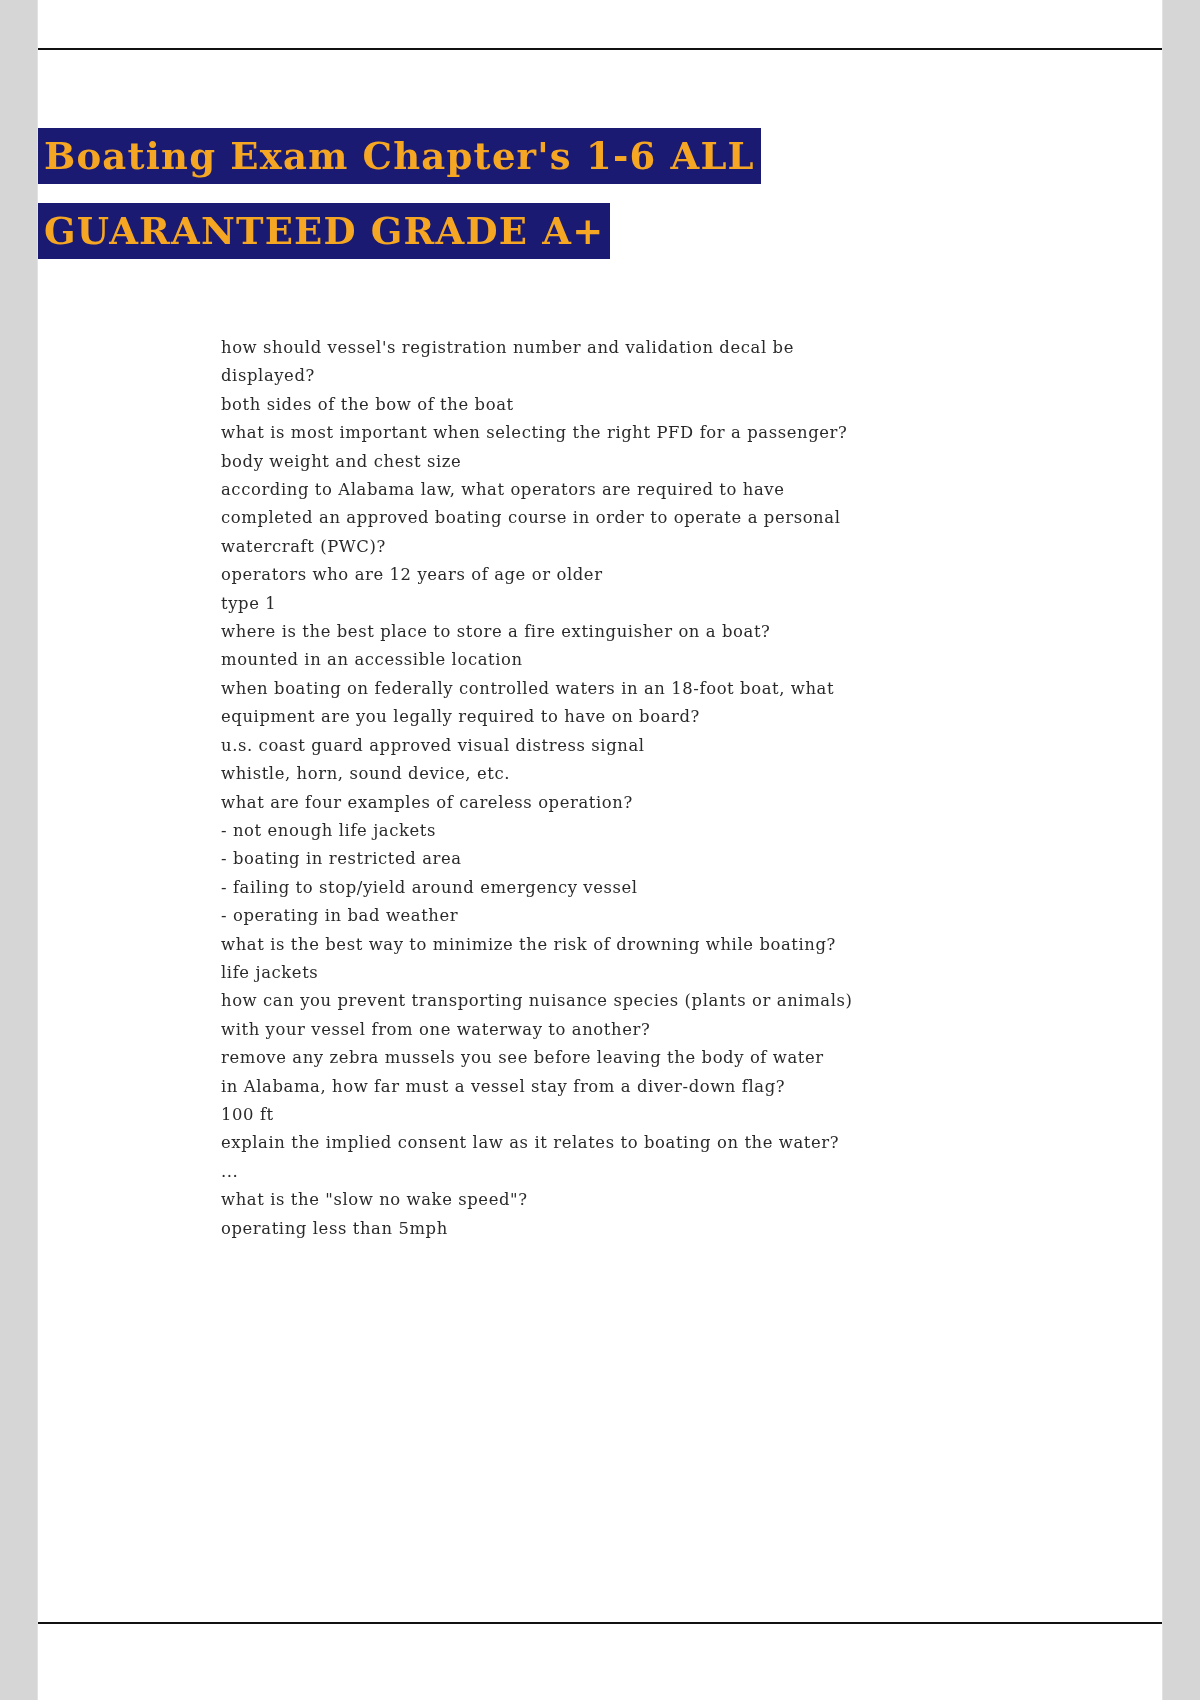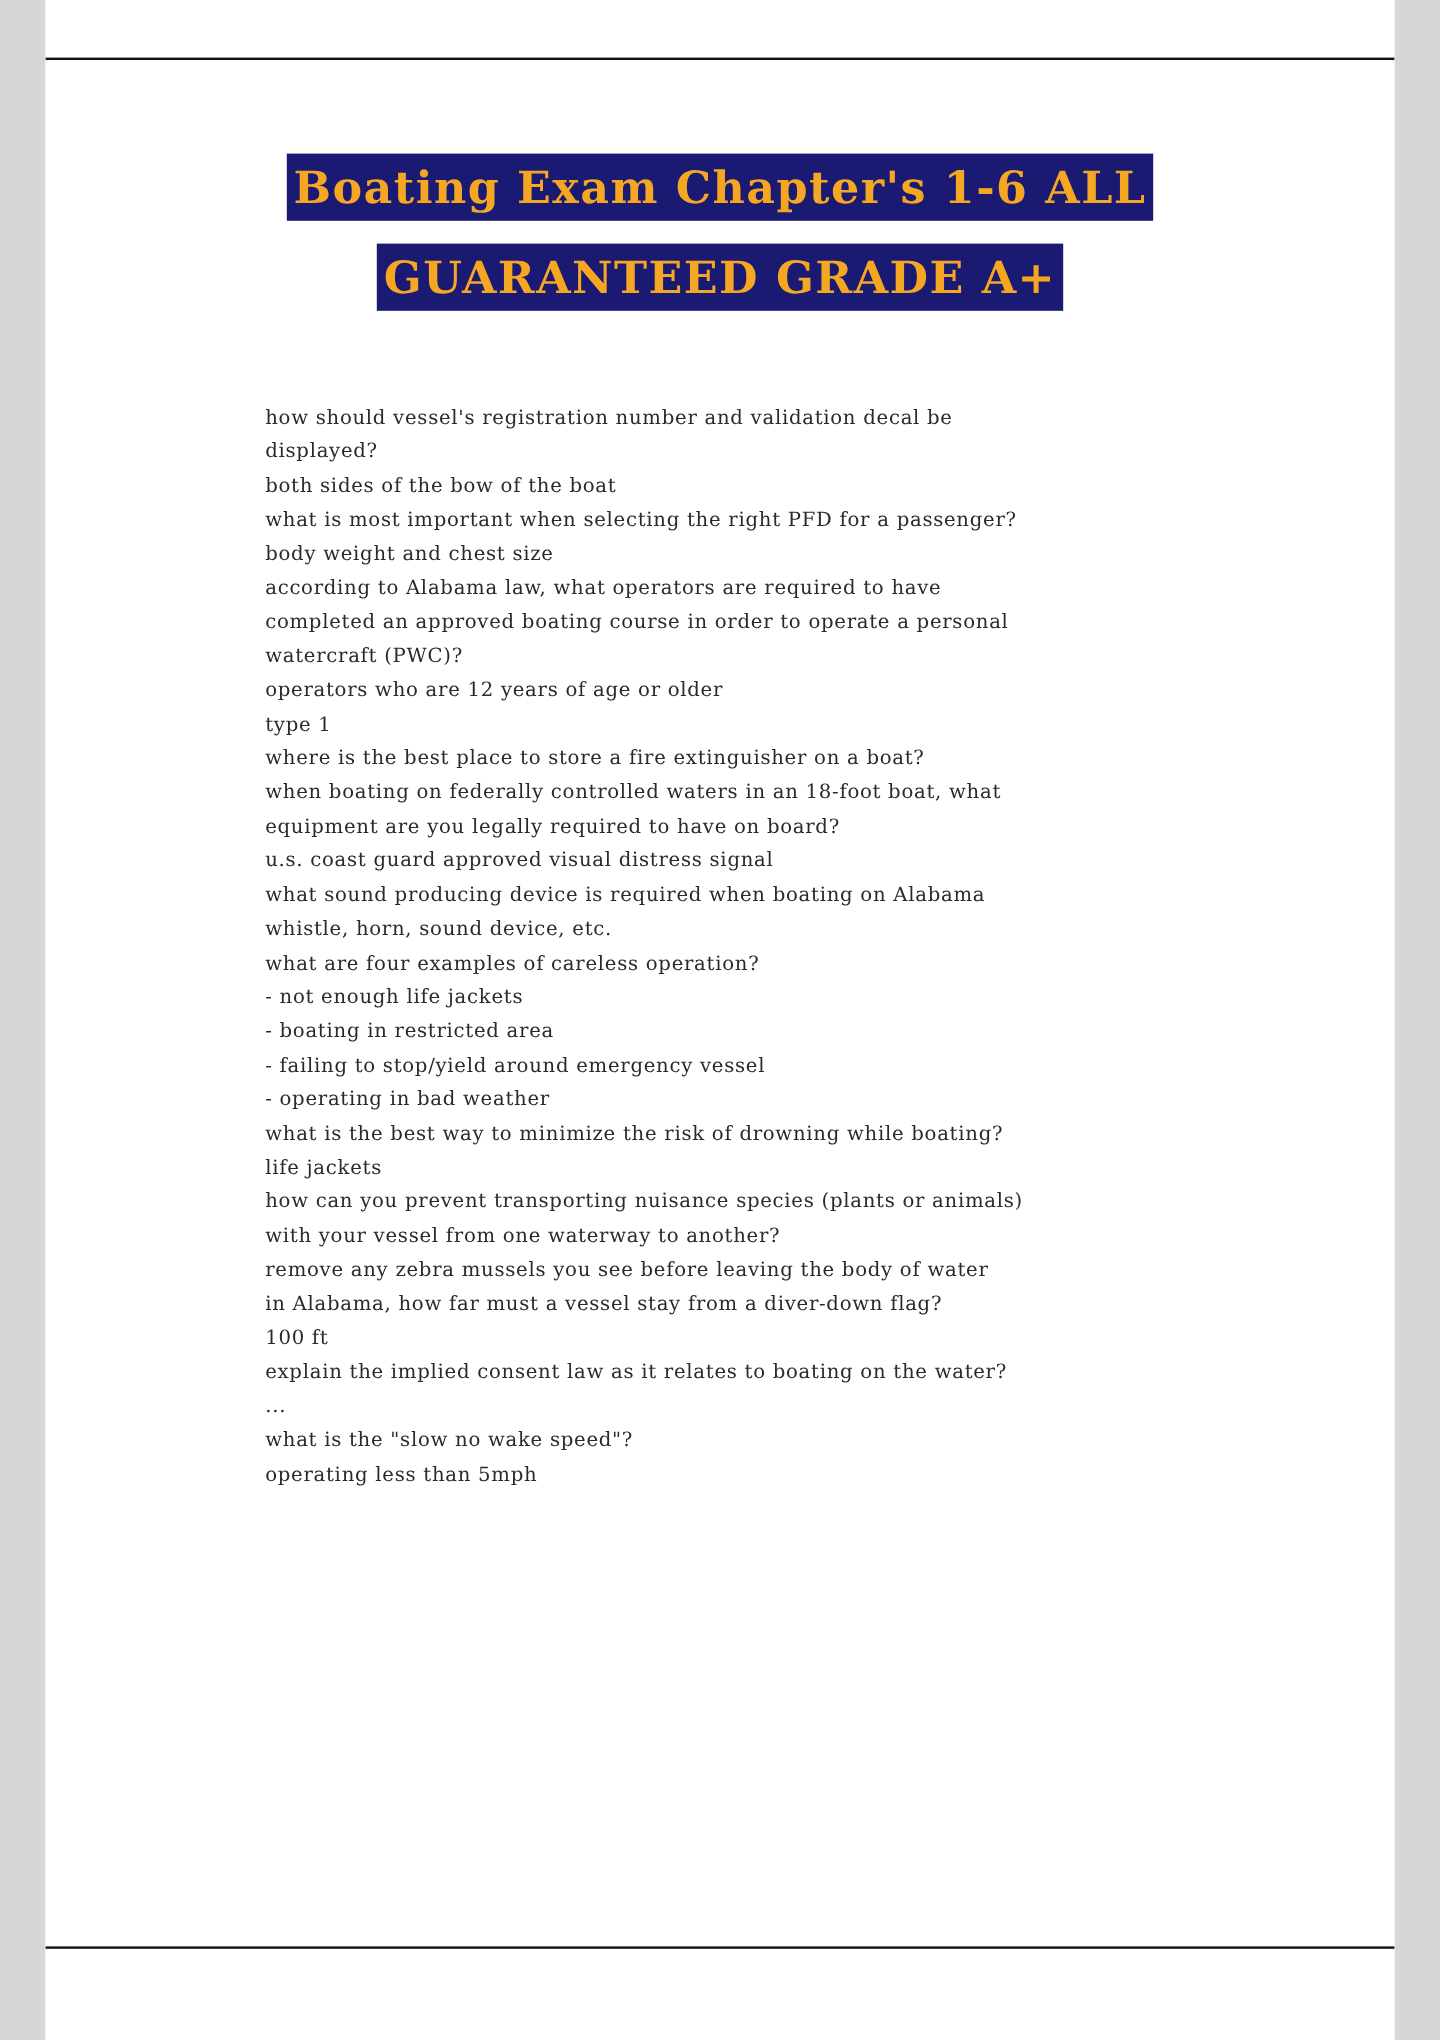--- a/index.html
+++ b/index.html
@@ -29,21 +29,20 @@
     border-top: 2px solid #111111;
   }
   .rule-top { top: 48px; }
   .rule-bottom { top: 1622px; }
 
   .title-block {
     position: absolute;
     left: 0;
     top: 128px;
     width: 1124px;
-    text-align: center;
   }
   .title-line {
     display: inline-block;
     background: #1a1a73;
     color: #f5a623;
     font-family: "DejaVu Serif", serif;
     font-weight: bold;
     font-size: 37px;
     line-height: 1.52;
     letter-spacing: 1.2px;
@@ -89,24 +88,24 @@
     <p class="noj">displayed?</p>
     <p class="noj">both sides of the bow of the boat</p>
     <p>what is most important when selecting the right PFD for a passenger?</p>
     <p class="noj">body weight and chest size</p>
     <p>according to Alabama law, what operators are required to have</p>
     <p>completed an approved boating course in order to operate a personal</p>
     <p class="noj">watercraft (PWC)?</p>
     <p class="noj">operators who are 12 years of age or older</p>
     <p class="noj">type 1</p>
     <p class="noj">where is the best place to store a fire extinguisher on a boat?</p>
+    <p class="noj">mounted in an accessible location</p>
     <p>when boating on federally controlled waters in an 18-foot boat, what</p>
     <p class="noj">equipment are you legally required to have on board?</p>
     <p class="noj">u.s. coast guard approved visual distress signal</p>
-    <p>what sound producing device is required when boating on Alabama</p>
     <p class="noj">whistle, horn, sound device, etc.</p>
     <p class="noj">what are four examples of careless operation?</p>
     <p class="noj">- not enough life jackets</p>
     <p class="noj">- boating in restricted area</p>
     <p class="noj">- failing to stop/yield around emergency vessel</p>
     <p class="noj">- operating in bad weather</p>
     <p>what is the best way to minimize the risk of drowning while boating?</p>
     <p class="noj">life jackets</p>
     <p>how can you prevent transporting nuisance species (plants or animals)</p>
     <p class="noj">with your vessel from one waterway to another?</p>

